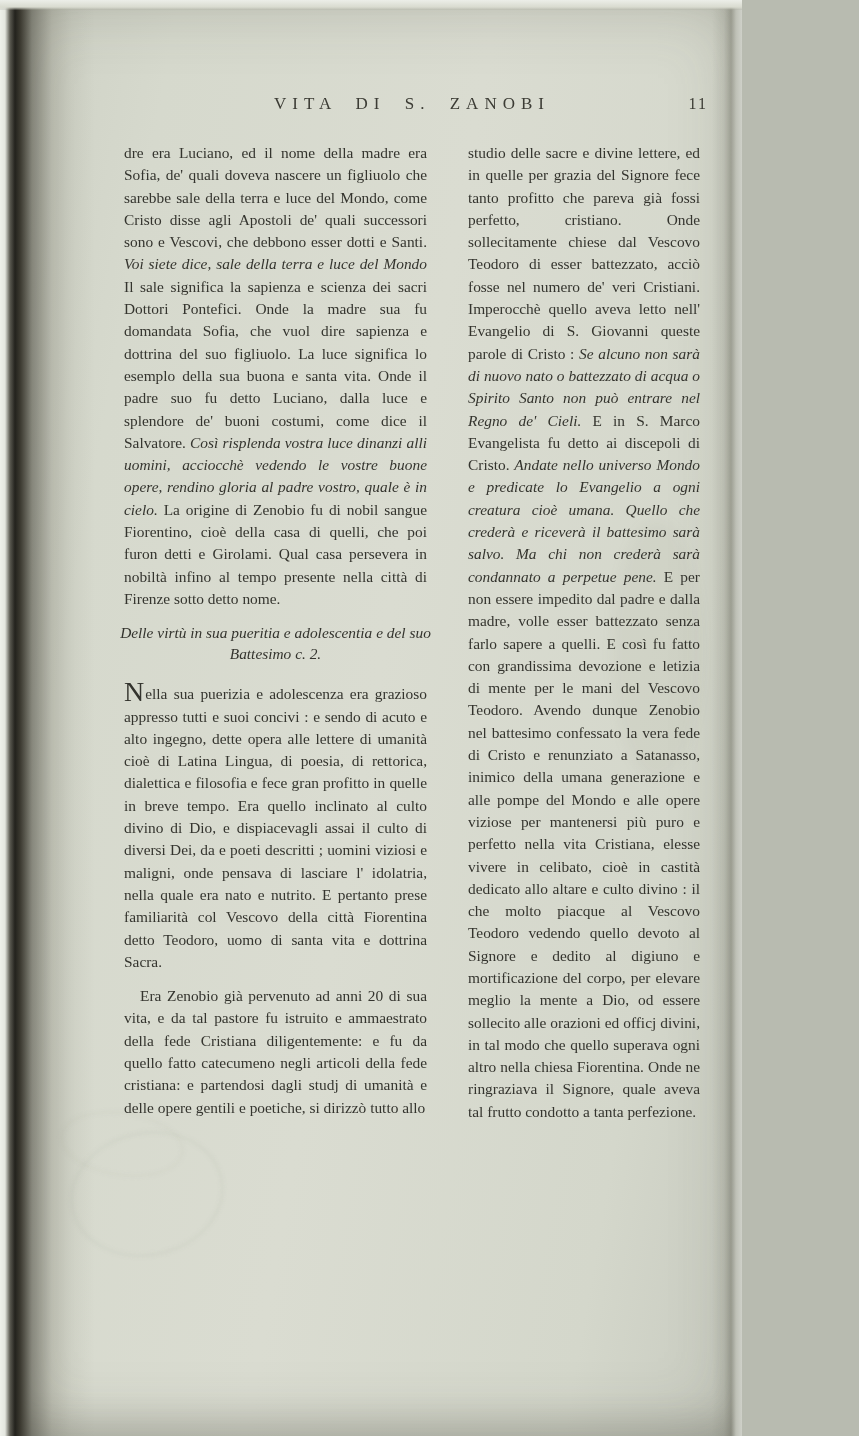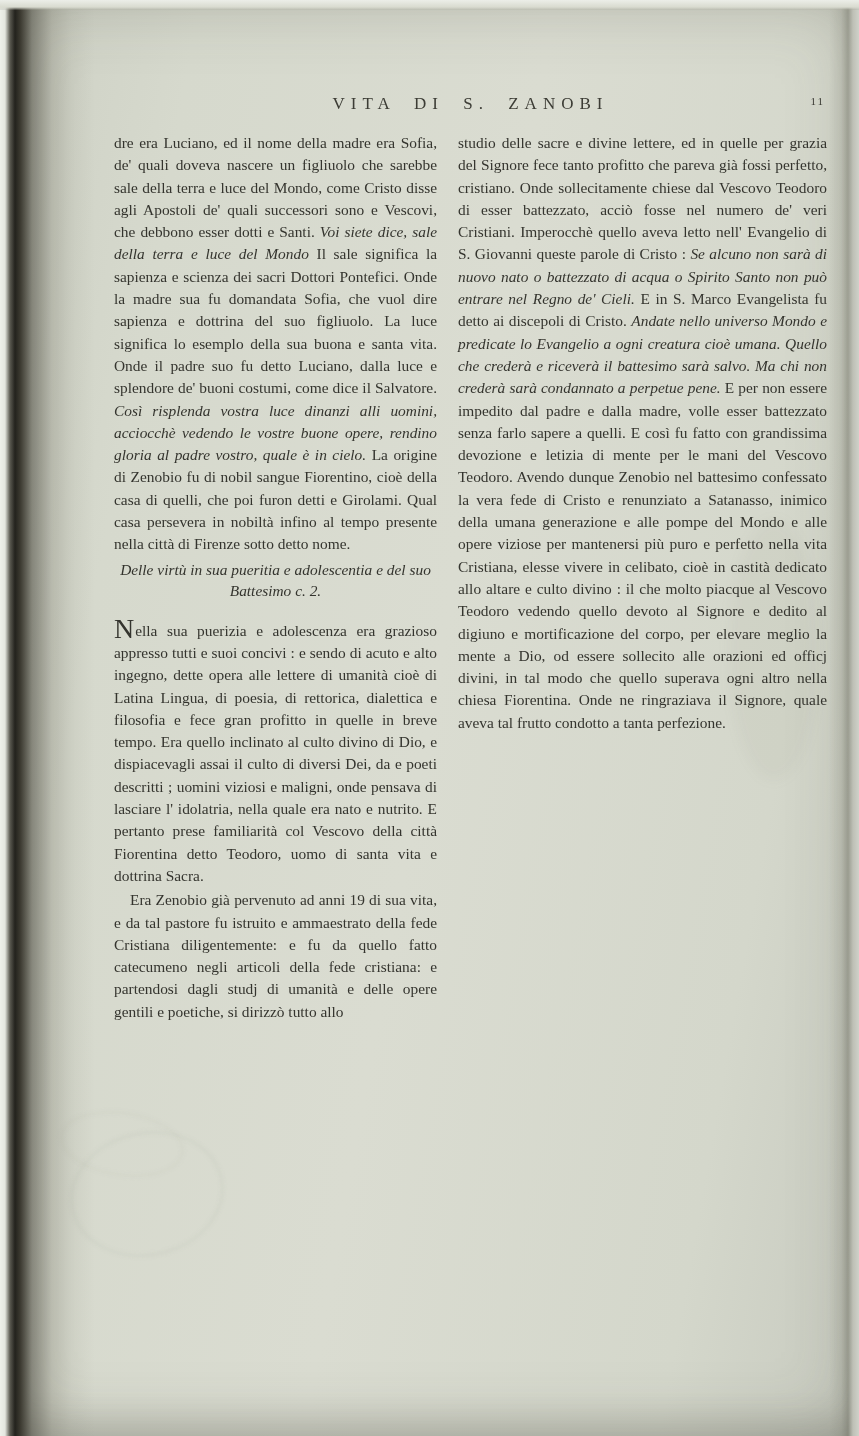--- a/index.html
+++ b/index.html
@@ -3,21 +3,21 @@
 <meta charset="utf-8">
 <style>
   html,body{margin:0;padding:0;}
   body{
     width:859px;height:1436px;
     background:#b8bbb0;
     font-family:"Liberation Serif","DejaVu Serif",serif;
     overflow:hidden;
   }
   .scan{
-    position:relative;width:859px;height:1436px;overflow:hidden;
+    position:relative;width:742px;height:1436px;overflow:hidden;
     background:linear-gradient(100deg,#cdd0c4 0%, #d6d9cd 18%, #dadcd1 50%, #d4d7cb 82%, #c7cabf 100%);
     font-family:Liberation Serif, serif;
   }
   .scan::after{
     content:"";position:absolute;inset:0;pointer-events:none;
     box-shadow:inset 0 0 70px rgba(70,70,58,.28), inset 0 -14px 30px rgba(80,80,66,.18);
   }
   .scan::before{
     content:"";position:absolute;left:0;top:0;right:0;height:10px;
     background:linear-gradient(180deg,#eceee8 0,#d9dbd0 7px,rgba(120,120,105,.15) 10px);
@@ -45,29 +45,29 @@
   .stain.a{left:70px;bottom:180px;width:150px;height:120px;
     border:2px solid rgba(110,115,100,.10);transform:rotate(-12deg);filter:blur(2px);}
   .stain.b{left:60px;bottom:260px;width:120px;height:60px;
     border:2px solid rgba(110,115,100,.08);transform:rotate(8deg);filter:blur(2px);}
   .stain.c{right:40px;top:520px;width:90px;height:260px;
     background:rgba(120,120,100,.05);filter:blur(6px);}
 
   .content{position:absolute;left:112px;right:30px;top:0;z-index:4;}
   .running-head{position:relative;margin-top:94px;text-align:center;color:#3c3c35;height:24px;}
   .head-title{font-size:17px;letter-spacing:6px;word-spacing:9px;}
-  .page-num{position:absolute;right:4px;top:1px;font-size:11px;letter-spacing:2px;margin-left:48px;}
+  .page-num{position:absolute;right:4px;top:1px;font-size:16px;letter-spacing:2px;margin-left:48px;}
 
   .cols{display:flex;gap:17px;margin-top:12px;}
   .col{font-size:15.4px;line-height:22.3px;text-align:justify;color:#34342e;
     text-rendering:optimizeLegibility;}
   .col.left{flex:0 0 327px;}
   .col.right{flex:1;}
 
-  .para{margin:2px;}
+  .para{margin:12px;}
   .para.indent{text-indent:16px;}
   .it{font-style:italic;}
   .chapter-head{
     font-style:italic;font-weight:normal;text-align:center;
     font-size:15.4px;line-height:21px;margin:3px 6px 19px;color:#34342e;
   }
   .initial{
     display:inline-block;font-size:28px;line-height:0;vertical-align:-2px;
     letter-spacing:1px;
   }
@@ -91,21 +91,21 @@
 
     <div class="cols">
 
       <div class="col left">
         <p class="para"><span>dre era Luciano, ed il nome della madre era Sofia, de' quali doveva nascere un figliuolo che sarebbe sale della terra e luce del Mondo, come Cristo disse agli Apostoli de' quali successori sono e Vescovi, che debbono esser dotti e Santi. </span><span class="it">Voi siete dice, sale della terra e luce del Mondo</span><span> Il sale significa la sapienza e scienza dei sacri Dottori Pontefici. Onde la madre sua fu domandata Sofia, che vuol dire sapienza e dottrina del suo figliuolo. La luce significa lo esemplo della sua buona e santa vita. Onde il padre suo fu detto Luciano, dalla luce e splendore de' buoni costumi, come dice il Salvatore. </span><span class="it">Così risplenda vostra luce dinanzi alli uomini, acciocchè vedendo le vostre buone opere, rendino gloria al padre vostro, quale è in cielo.</span><span> La origine di Zenobio fu di nobil sangue Fiorentino, cioè della casa di quelli, che poi furon detti e Girolami. Qual casa persevera in nobiltà infino al tempo presente nella città di Firenze sotto detto nome.</span></p>
 
         <h3 class="chapter-head">Delle virtù in sua pueritia e adolescentia e del suo Battesimo c. 2.</h3>
 
         <p class="para"><span class="initial">N</span><span>ella sua puerizia e adolescenza era grazioso appresso tutti e suoi concivi : e sendo di acuto e alto ingegno, dette opera alle lettere di umanità cioè di Latina Lingua, di poesia, di rettorica, dialettica e filosofia e fece gran profitto in quelle in breve tempo. Era quello inclinato al culto divino di Dio, e dispiacevagli assai il culto di diversi Dei, da e poeti descritti ; uomini viziosi e maligni, onde pensava di lasciare l' idolatria, nella quale era nato e nutrito. E pertanto prese familiarità col Vescovo della città Fiorentina detto Teodoro, uomo di santa vita e dottrina Sacra.</span></p>
 
-        <p class="para indent">Era Zenobio già pervenuto ad anni 19 di sua vita, e da tal pastore fu istruito e ammaestrato della fede Cristiana diligentemente: e fu da quello fatto catecumeno negli articoli della fede cristiana: e partendosi dagli studj di umanità e delle opere gentili e poetiche, si dirizzò tutto allo</p>
+        <p class="para indent">Era Zenobio già pervenuto ad anni 20 di sua vita, e da tal pastore fu istruito e ammaestrato della fede Cristiana diligentemente: e fu da quello fatto catecumeno negli articoli della fede cristiana: e partendosi dagli studj di umanità e delle opere gentili e poetiche, si dirizzò tutto allo</p>
       </div>
 
       <div class="col right">
         <p class="para"><span>studio delle sacre e divine lettere, ed in quelle per grazia del Signore fece tanto profitto che pareva già fossi perfetto, cristiano. Onde sollecitamente chiese dal Vescovo Teodoro di esser battezzato, acciò fosse nel numero de' veri Cristiani. Imperocchè quello aveva letto nell' Evangelio di S. Giovanni queste parole di Cristo : </span><span class="it">Se alcuno non sarà di nuovo nato o battezzato di acqua o Spirito Santo non può entrare nel Regno de' Cieli.</span><span> E in S. Marco Evangelista fu detto ai discepoli di Cristo. </span><span class="it">Andate nello universo Mondo e predicate lo Evangelio a ogni creatura cioè umana. Quello che crederà e riceverà il battesimo sarà salvo. Ma chi non crederà sarà condannato a perpetue pene.</span><span> E per non essere impedito dal padre e dalla madre, volle esser battezzato senza farlo sapere a quelli. E così fu fatto con grandissima devozione e letizia di mente per le mani del Vescovo Teodoro. Avendo dunque Zenobio nel battesimo confessato la vera fede di Cristo e renunziato a Satanasso, inimico della umana generazione e alle pompe del Mondo e alle opere viziose per mantenersi più puro e perfetto nella vita Cristiana, elesse vivere in celibato, cioè in castità dedicato allo altare e culto divino : il che molto piacque al Vescovo Teodoro vedendo quello devoto al Signore e dedito al digiuno e mortificazione del corpo, per elevare meglio la mente a Dio, od essere sollecito alle orazioni ed officj divini, in tal modo che quello superava ogni altro nella chiesa Fiorentina. Onde ne ringraziava il Signore, quale aveva tal frutto condotto a tanta perfezione.</span></p>
 
 
       </div>
 
     </div>
   </div>

